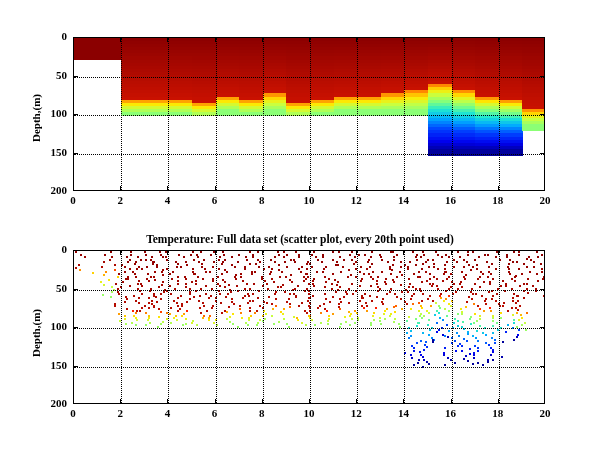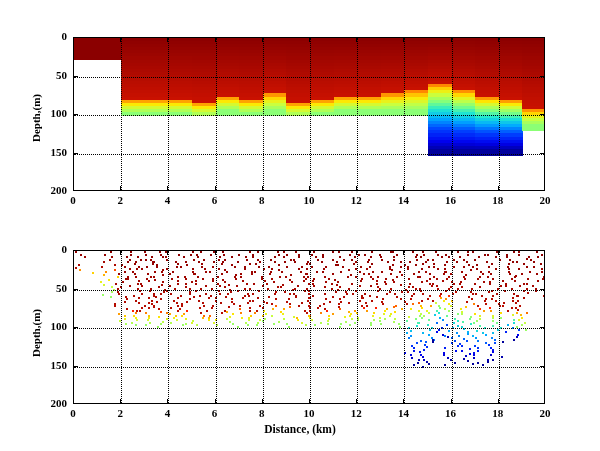--- a/index.html
+++ b/index.html
@@ -611,20 +611,21 @@
       <div class="tickmark" style="left: 450.6px; top: 37px; width: 1px; height: 5px;"></div>
       <div class="xtick" style="left: 483.8px; top: 194px; width: 28px;">18</div>
       <div class="tickmark" style="left: 497.8px; top: 186px; width: 1px; height: 5px;"></div>
       <div class="tickmark" style="left: 497.8px; top: 37px; width: 1px; height: 5px;"></div>
       <div class="xtick" style="left: 531px; top: 194px; width: 28px;">20</div>
       <div class="tickmark" style="left: 544px; top: 186px; width: 1px; height: 5px;"></div>
       <div class="tickmark" style="left: 544px; top: 37px; width: 1px; height: 5px;"></div>
     </div>
 
   <div class="panel" style="left:0;top:215px;width:600px;height:236px;">
+    <div class="title" style="left:0;top:18px;">Temperature: Full data set (scatter plot, every 20th point used)</div>
     <div class="ylabel" style="left:30px;top:142px;">Depth,(m)</div>
     <div class="axes" id="ax2" style="left:73px;top:35px;width:472px;height:154px;">
       <div class="canvwrap" id="cv2">
           <div class="pt" style="left: 1.05915px; top: 0.283333px; background: rgb(142, 1, 0);"></div>
           <div class="pt" style="left: 5.64719px; top: 2.85px; background: rgb(148, 2, 0);"></div>
           <div class="pt" style="left: 9.5694px; top: 5.41667px; background: rgb(154, 4, 0);"></div>
           <div class="pt" style="left: 4.28289px; top: 13.1167px; background: rgb(172, 9, 0);"></div>
           <div class="pt" style="left: 1.12746px; top: 15.6833px; background: rgb(177, 11, 0);"></div>
           <div class="pt" style="left: 4.51659px; top: 18.25px; background: rgb(255, 142, 0);"></div>
           <div class="pt" style="left: 17.5195px; top: 20.8167px; background: rgb(255, 209, 0);"></div>
@@ -1709,21 +1710,20 @@
         <div class="gridv" style="left: 47.2px; top: 0px; height: 154px;"></div>
         <div class="gridv" style="left: 94.4px; top: 0px; height: 154px;"></div>
         <div class="gridv" style="left: 141.6px; top: 0px; height: 154px;"></div>
         <div class="gridv" style="left: 188.8px; top: 0px; height: 154px;"></div>
         <div class="gridv" style="left: 236px; top: 0px; height: 154px;"></div>
         <div class="gridv" style="left: 283.2px; top: 0px; height: 154px;"></div>
         <div class="gridv" style="left: 330.4px; top: 0px; height: 154px;"></div>
         <div class="gridv" style="left: 377.6px; top: 0px; height: 154px;"></div>
         <div class="gridv" style="left: 424.8px; top: 0px; height: 154px;"></div>
       </div>
-    <div class="xlabel" style="left:0;top:208px;">Distance, (km)</div>
   <div class="ytick" style="left: 33px; top: 28px; width: 34px;">0</div>
       <div class="tickmark" style="left: 73px; top: 35px; width: 5px; height: 1px;"></div>
       <div class="tickmark" style="left: 540px; top: 35px; width: 5px; height: 1px;"></div>
       <div class="ytick" style="left: 33px; top: 66.5px; width: 34px;">50</div>
       <div class="tickmark" style="left: 73px; top: 73.5px; width: 5px; height: 1px;"></div>
       <div class="tickmark" style="left: 540px; top: 73.5px; width: 5px; height: 1px;"></div>
       <div class="ytick" style="left: 33px; top: 105px; width: 34px;">100</div>
       <div class="tickmark" style="left: 73px; top: 112px; width: 5px; height: 1px;"></div>
       <div class="tickmark" style="left: 540px; top: 112px; width: 5px; height: 1px;"></div>
       <div class="ytick" style="left: 33px; top: 143.5px; width: 34px;">150</div>

